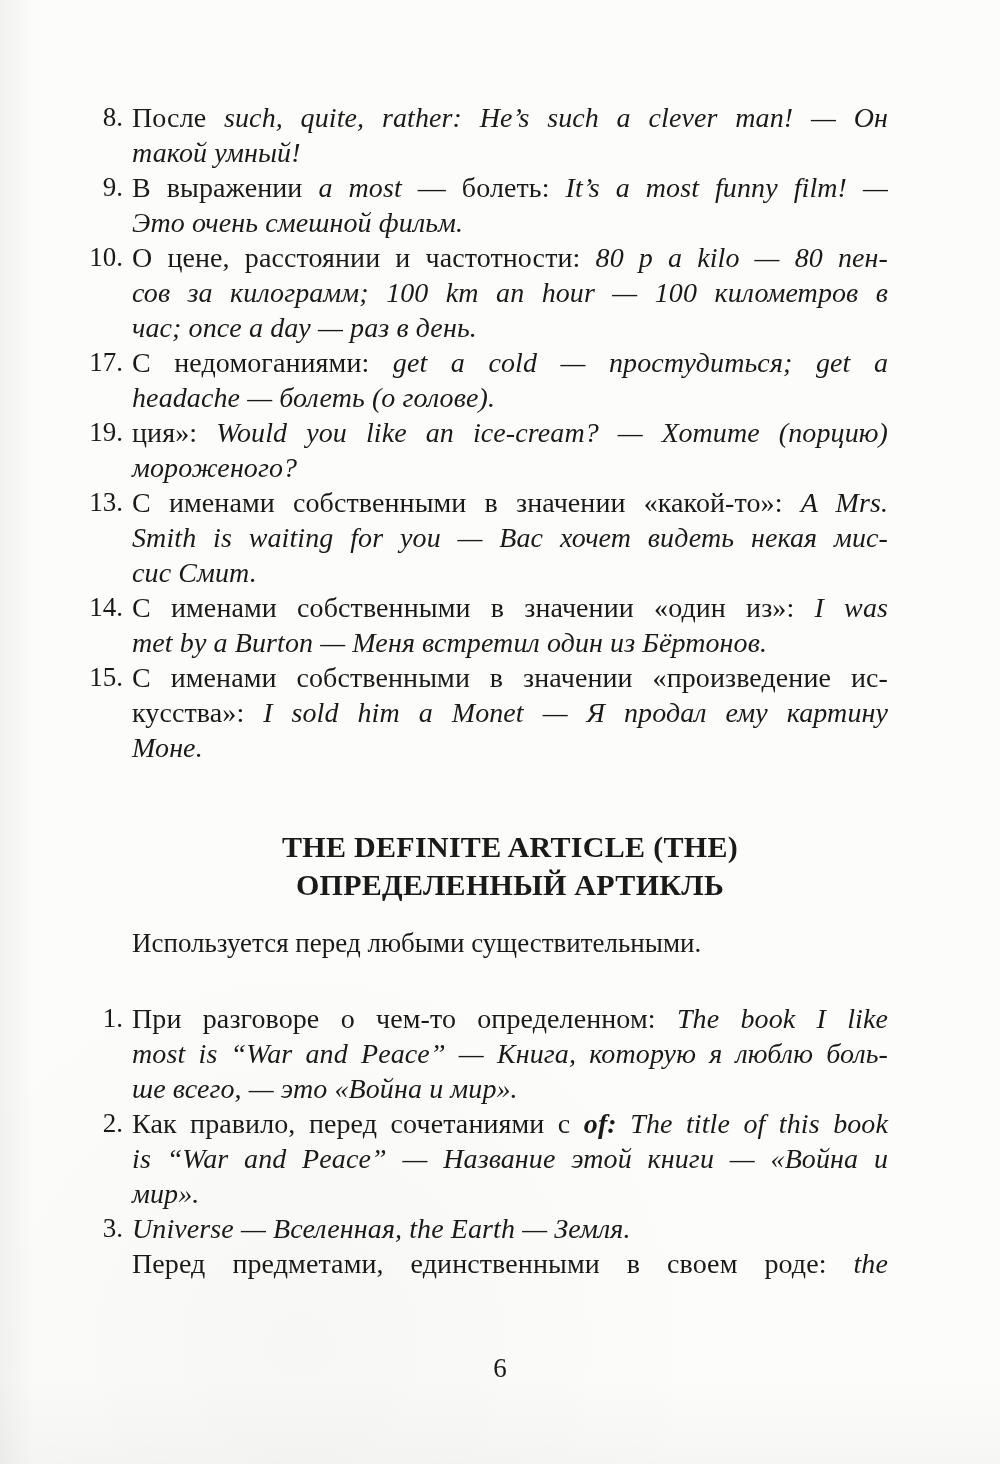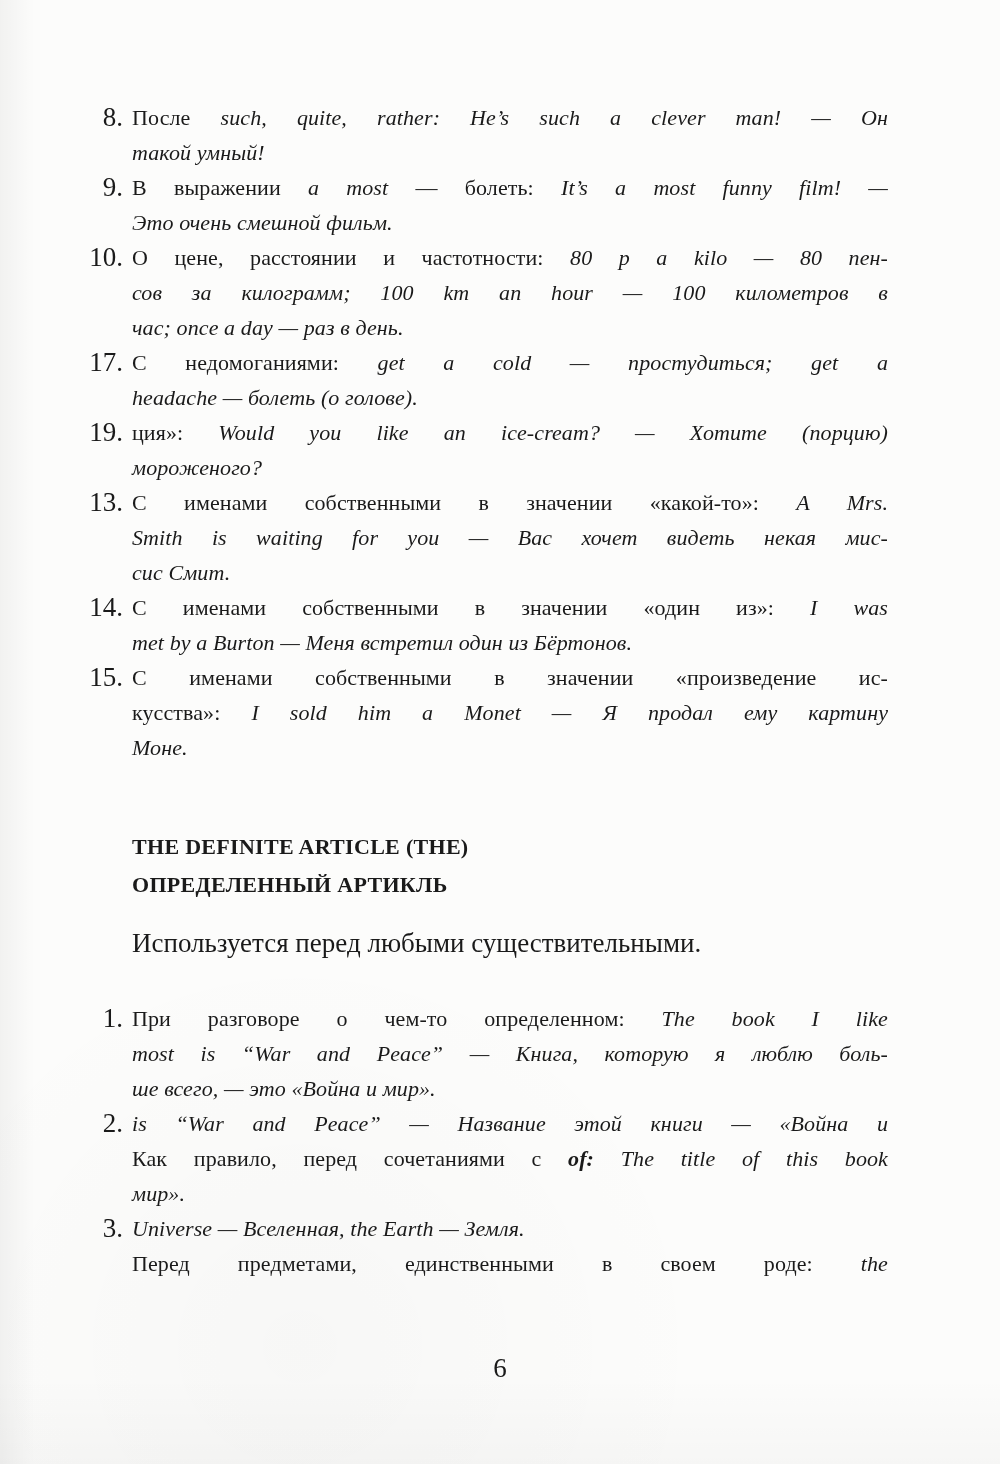--- a/index.html
+++ b/index.html
@@ -19,30 +19,30 @@
   }
   .content{position:absolute;left:132px;top:0;width:756px;}
   .list{margin:0;padding:0;}
   .list-1{margin-top:100px;}
   .item{position:relative;}
   .num{
     position:absolute;right:100%;top:0;margin-right:9px;
     font-size:27px;line-height:35px;white-space:nowrap;
   }
   .line{
-    font-size:22px;line-height:35px;
+    font-size:28px;line-height:35px;
     text-align:left;
     letter-spacing:0.1px;
   }
   .line.j{text-align:justify;text-align-last:justify;-moz-text-align-last:justify;}
   .line span.i{font-style:italic;}
   .line span.bi{font-style:italic;font-weight:bold;}
   .heading{
-    margin-top:63px;text-align:left;font-weight:bold;
-    font-size:22px;line-height:38px;letter-spacing:0.3px;
+    margin-top:63px;text-align:center;font-weight:bold;
+    font-size:30px;line-height:38px;letter-spacing:0.3px;
   }
   .intro{
     margin-top:22px;font-size:27px;line-height:35px;
   }
   .list-2{margin-top:40px;}
   .footer{
     position:absolute;left:0;top:1352px;width:1000px;
     text-align:center;font-size:27px;line-height:32px;
   }
 </style>
@@ -118,22 +118,22 @@
 
       <div class="item">
         <span class="num">1.</span>
         <div class="line j"><span>При разговоре о чем-то определенном: </span><span class="i">The book I like</span></div>
         <div class="line j"><span class="i">most is “War and Peace” — Книга, которую я люблю боль-</span></div>
         <div class="line"><span class="i">ше всего, — это «Война и мир».</span></div>
       </div>
 
       <div class="item">
         <span class="num">2.</span>
+        <div class="line j"><span>Как правило, перед сочетаниями с </span><span class="bi">of:</span><span class="i"> The title of this book</span></div>
         <div class="line j"><span class="i">is “War and Peace” — Название этой книги — «Война и</span></div>
-        <div class="line j"><span>Как правило, перед сочетаниями с </span><span class="bi">of:</span><span class="i"> The title of this book</span></div>
         <div class="line"><span class="i">мир».</span></div>
       </div>
 
       <div class="item">
         <span class="num">3.</span>
         <div class="line"><span class="i">Universe — Вселенная, the Earth — Земля.</span></div>
         <div class="line j"><span>Перед предметами, единственными в своем роде: </span><span class="i">the</span></div>
       </div>
 
     </div>

